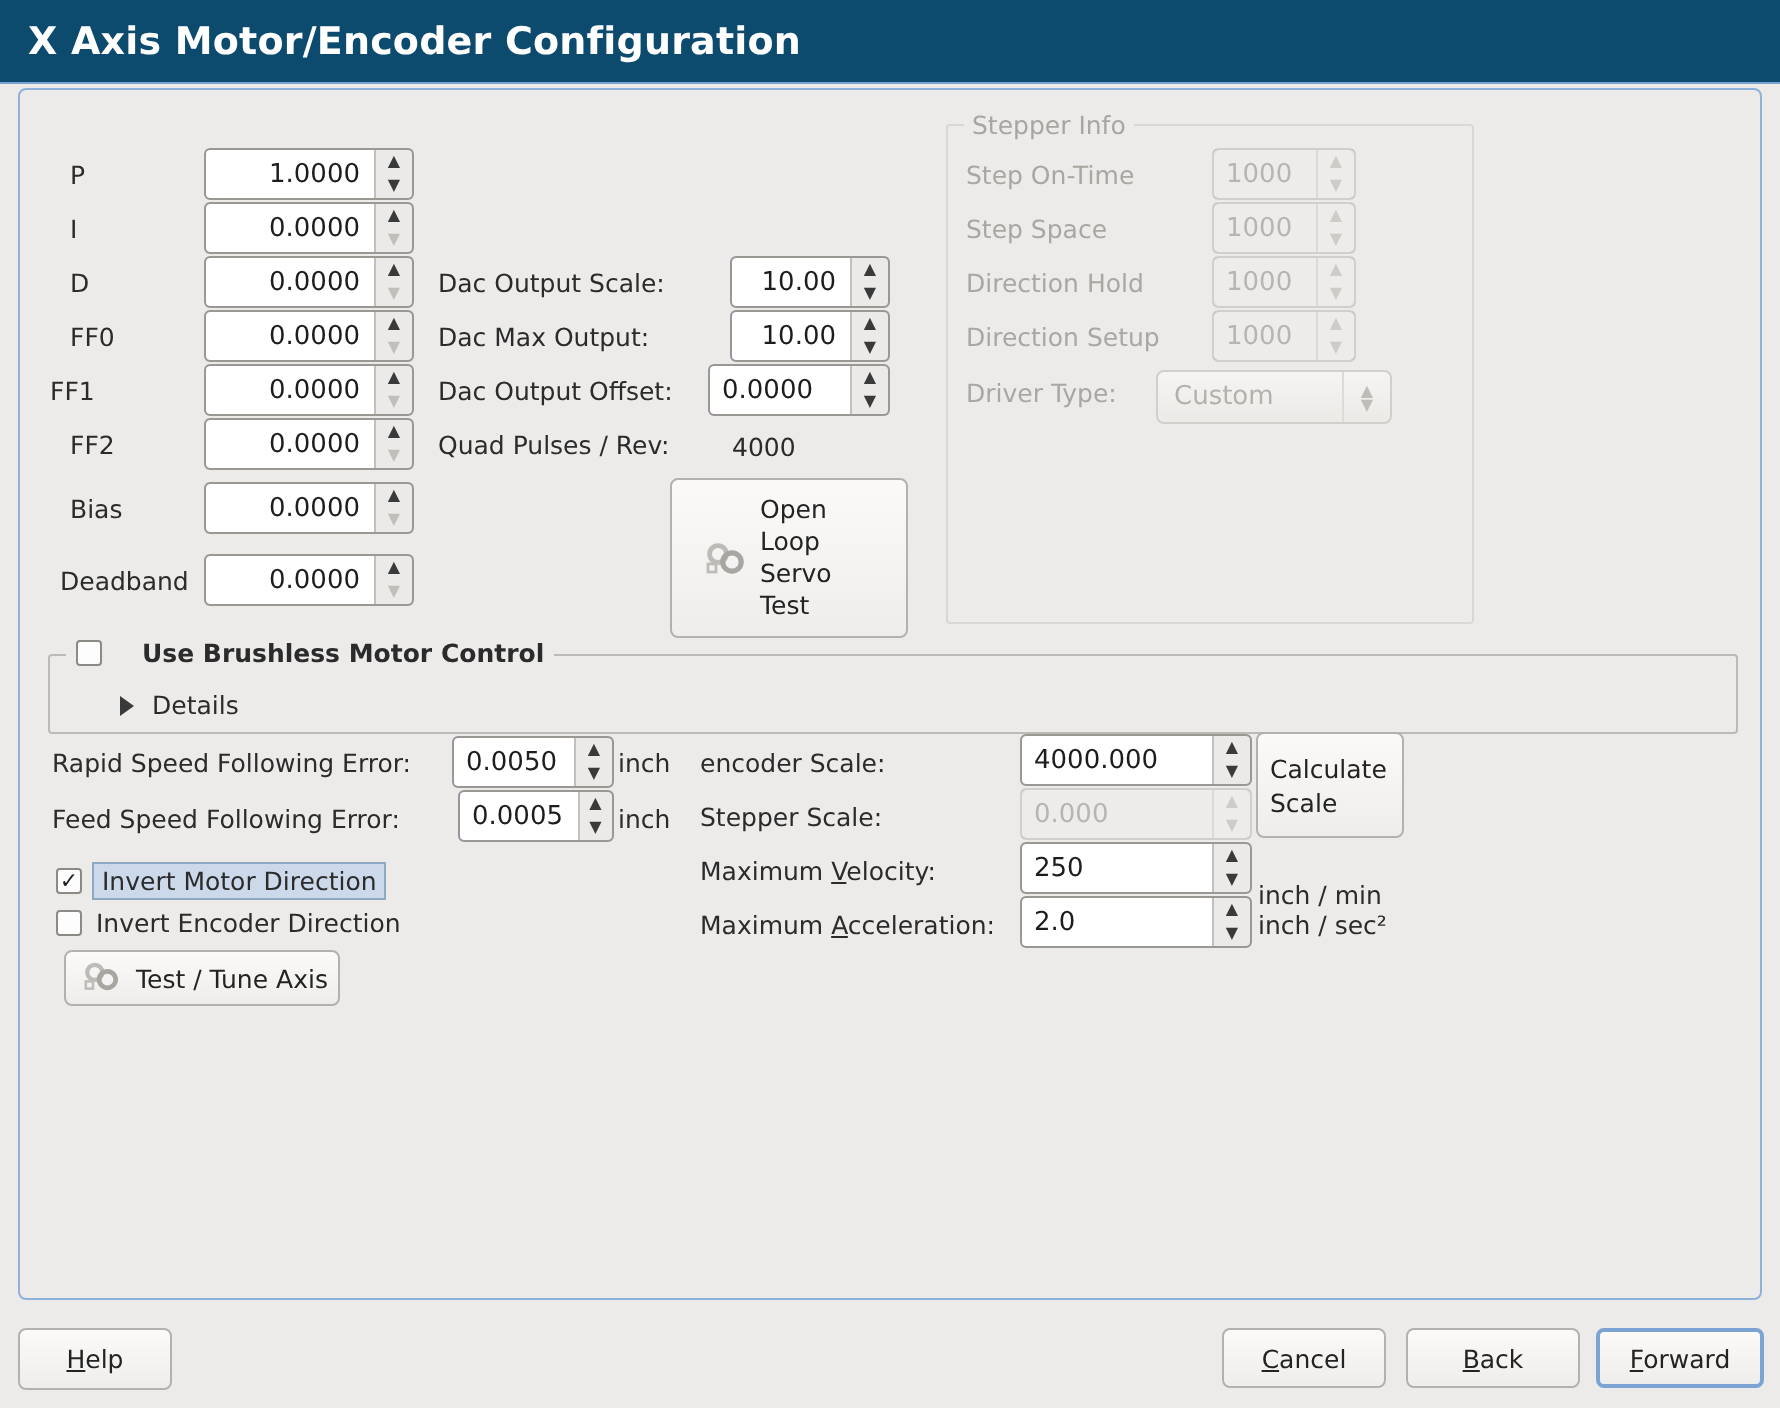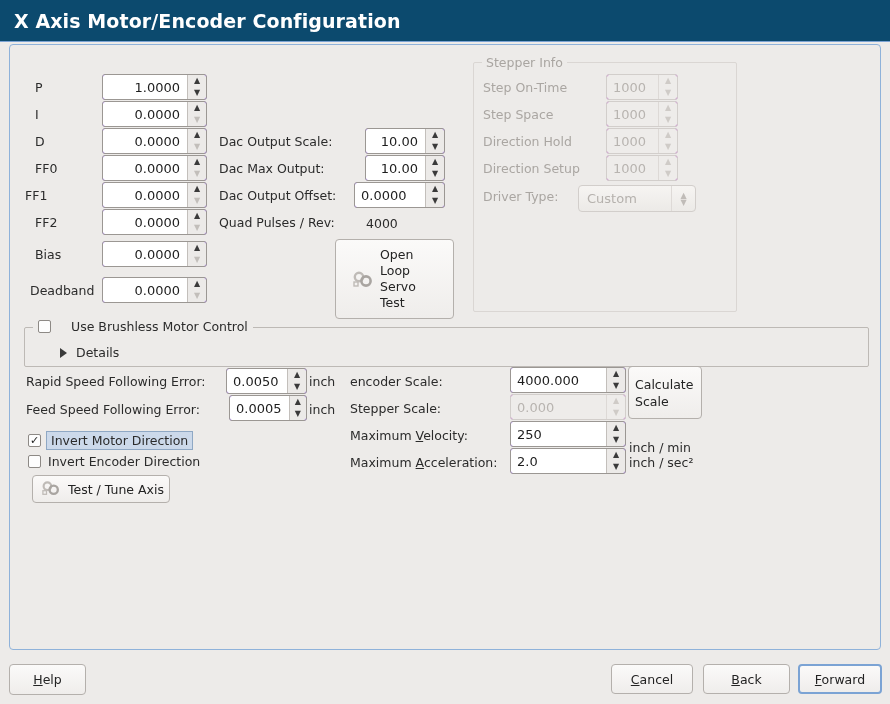--- a/index.html
+++ b/index.html
@@ -149,21 +149,21 @@
     font-size:11px; line-height:1; color:#1d1d1d;
     flex:0 0 13px;
   }
   .cbrow .cblabel { margin-left:7px; white-space:nowrap; }
   .cbrow .cblabel.hl {
     background:#ccd9ea;
     border:1px solid #8fa8c4;
     padding:1px 4px;
     margin-left:5px;
   }
-  .cbrow .cblabel.bold { font-weight:normal;margin-left:20px; }
+  .cbrow .cblabel.bold { font-weight:bold;margin-left:20px; }
 
   
   .expander { position:absolute; display:flex; align-items:center;padding-left:24px; }
   .expander .tri {
     width:0;height:0;
     border-left:7px solid #3a3a3a;
     border-top:5px solid transparent;
     border-bottom:5px solid transparent;
     margin-right:9px;
   }

